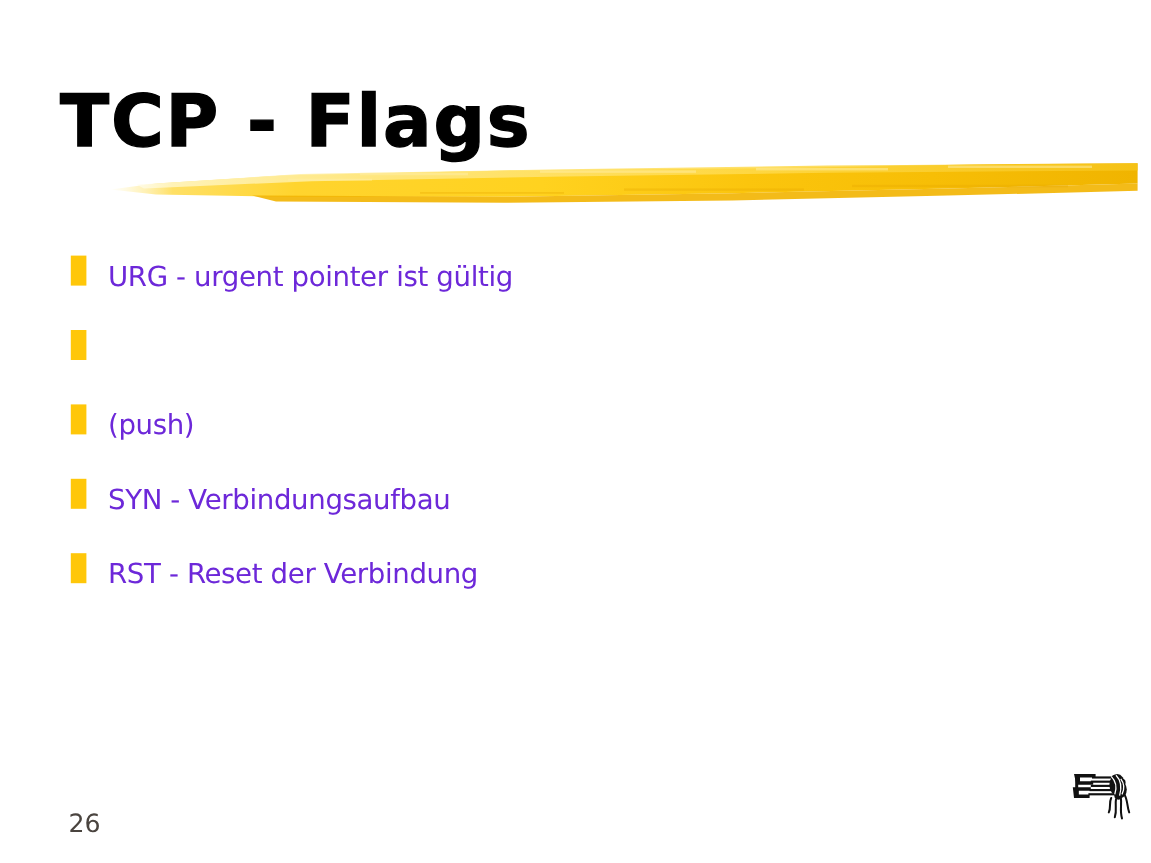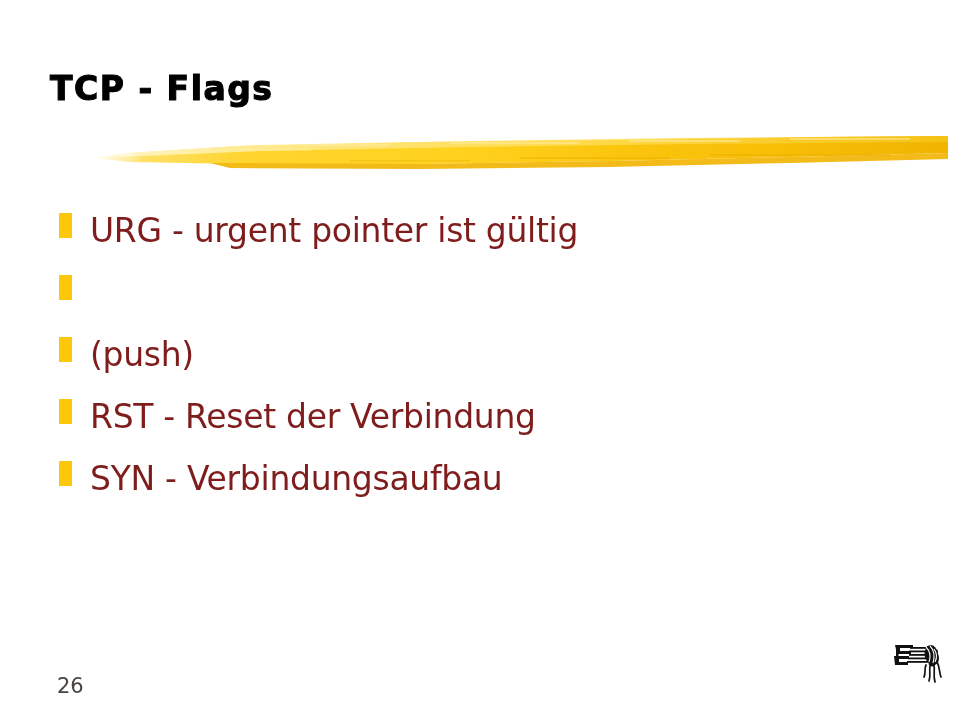--- a/index.html
+++ b/index.html
@@ -21,21 +21,21 @@
     background: #ffffff;
   }
 
   
   .title {
     position: absolute;
     left: 50px;
     top: 72px;
     font-family: "DejaVu Sans", sans-serif;
     font-weight: bold;
-    font-size: 33px;
+    font-size: 60px;
     letter-spacing: 1.5px;
     color: #000000;
     line-height: 1;
     white-space: nowrap;
     -webkit-text-stroke: 1.1px #000000;
   }
 
   
   .brush {
     position: absolute;
@@ -65,22 +65,22 @@
     position: absolute;
     left: 3px;
     top: 13px;
     width: 13px;
     height: 25px;
     background: #FFC709;
   }
 
   .bullet-text {
     font-family: "DejaVu Sans", sans-serif;
-    font-size: 33px;
-    color: #7f1d1d;
+    font-size: 23px;
+    color: #6d28d9;
     line-height: 62px;
     white-space: nowrap;
     letter-spacing: -0.3px;
   }
 
   .cont-line {
     display: block;
   }
 
   
@@ -172,26 +172,26 @@
       <span class="bullet-marker"></span>
     </div>
 
     <div class="bullet-row">
       <span class="bullet-marker"></span>
       <span class="bullet-text cont-line">(push)</span>
     </div>
 
     <div class="bullet-row">
       <span class="bullet-marker"></span>
+      <span class="bullet-text">SYN - Verbindungsaufbau</span>
+    </div>
+
+    <div class="bullet-row">
+      <span class="bullet-marker"></span>
       <span class="bullet-text">RST - Reset der Verbindung</span>
-    </div>
-
-    <div class="bullet-row">
-      <span class="bullet-marker"></span>
-      <span class="bullet-text">SYN - Verbindungsaufbau</span>
     </div>
 
 
   </div>
 
   <div class="page-number">26</div>
 
   <div class="corner-emblem">
     <svg width="56" height="50" viewBox="0 0 56 50" xmlns="http://www.w3.org/2000/svg">
       <g fill="#111111">

